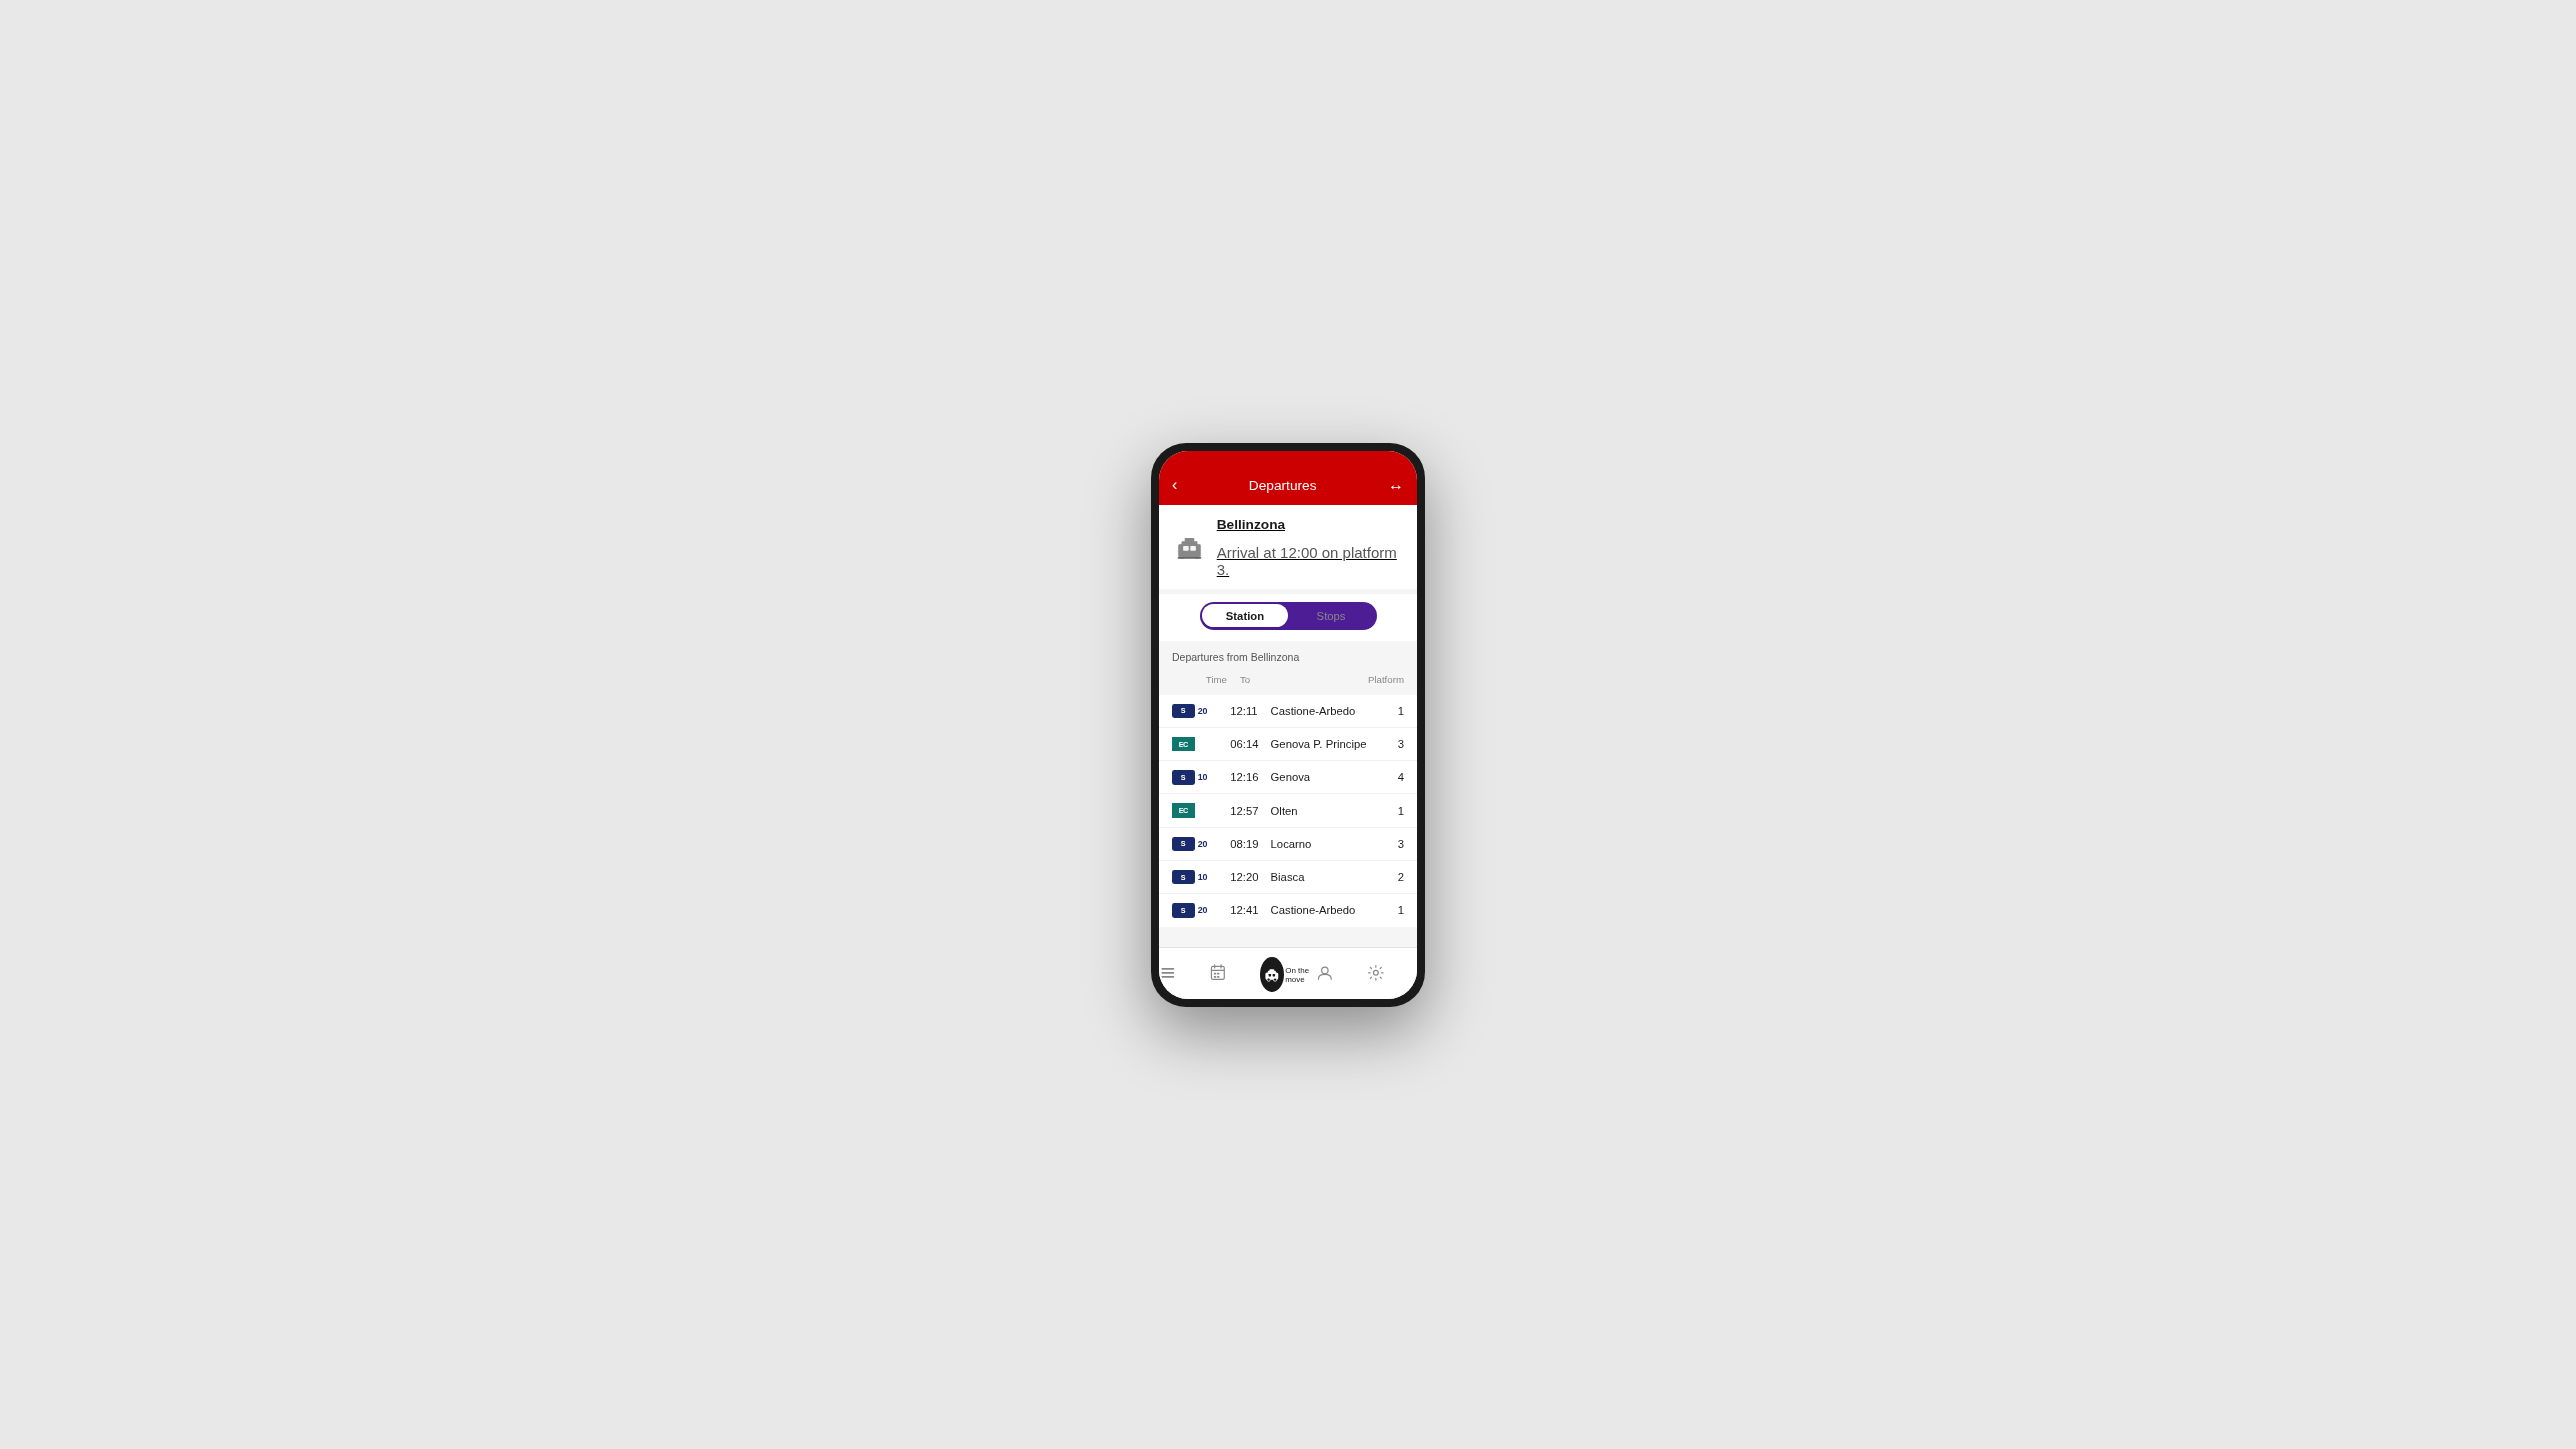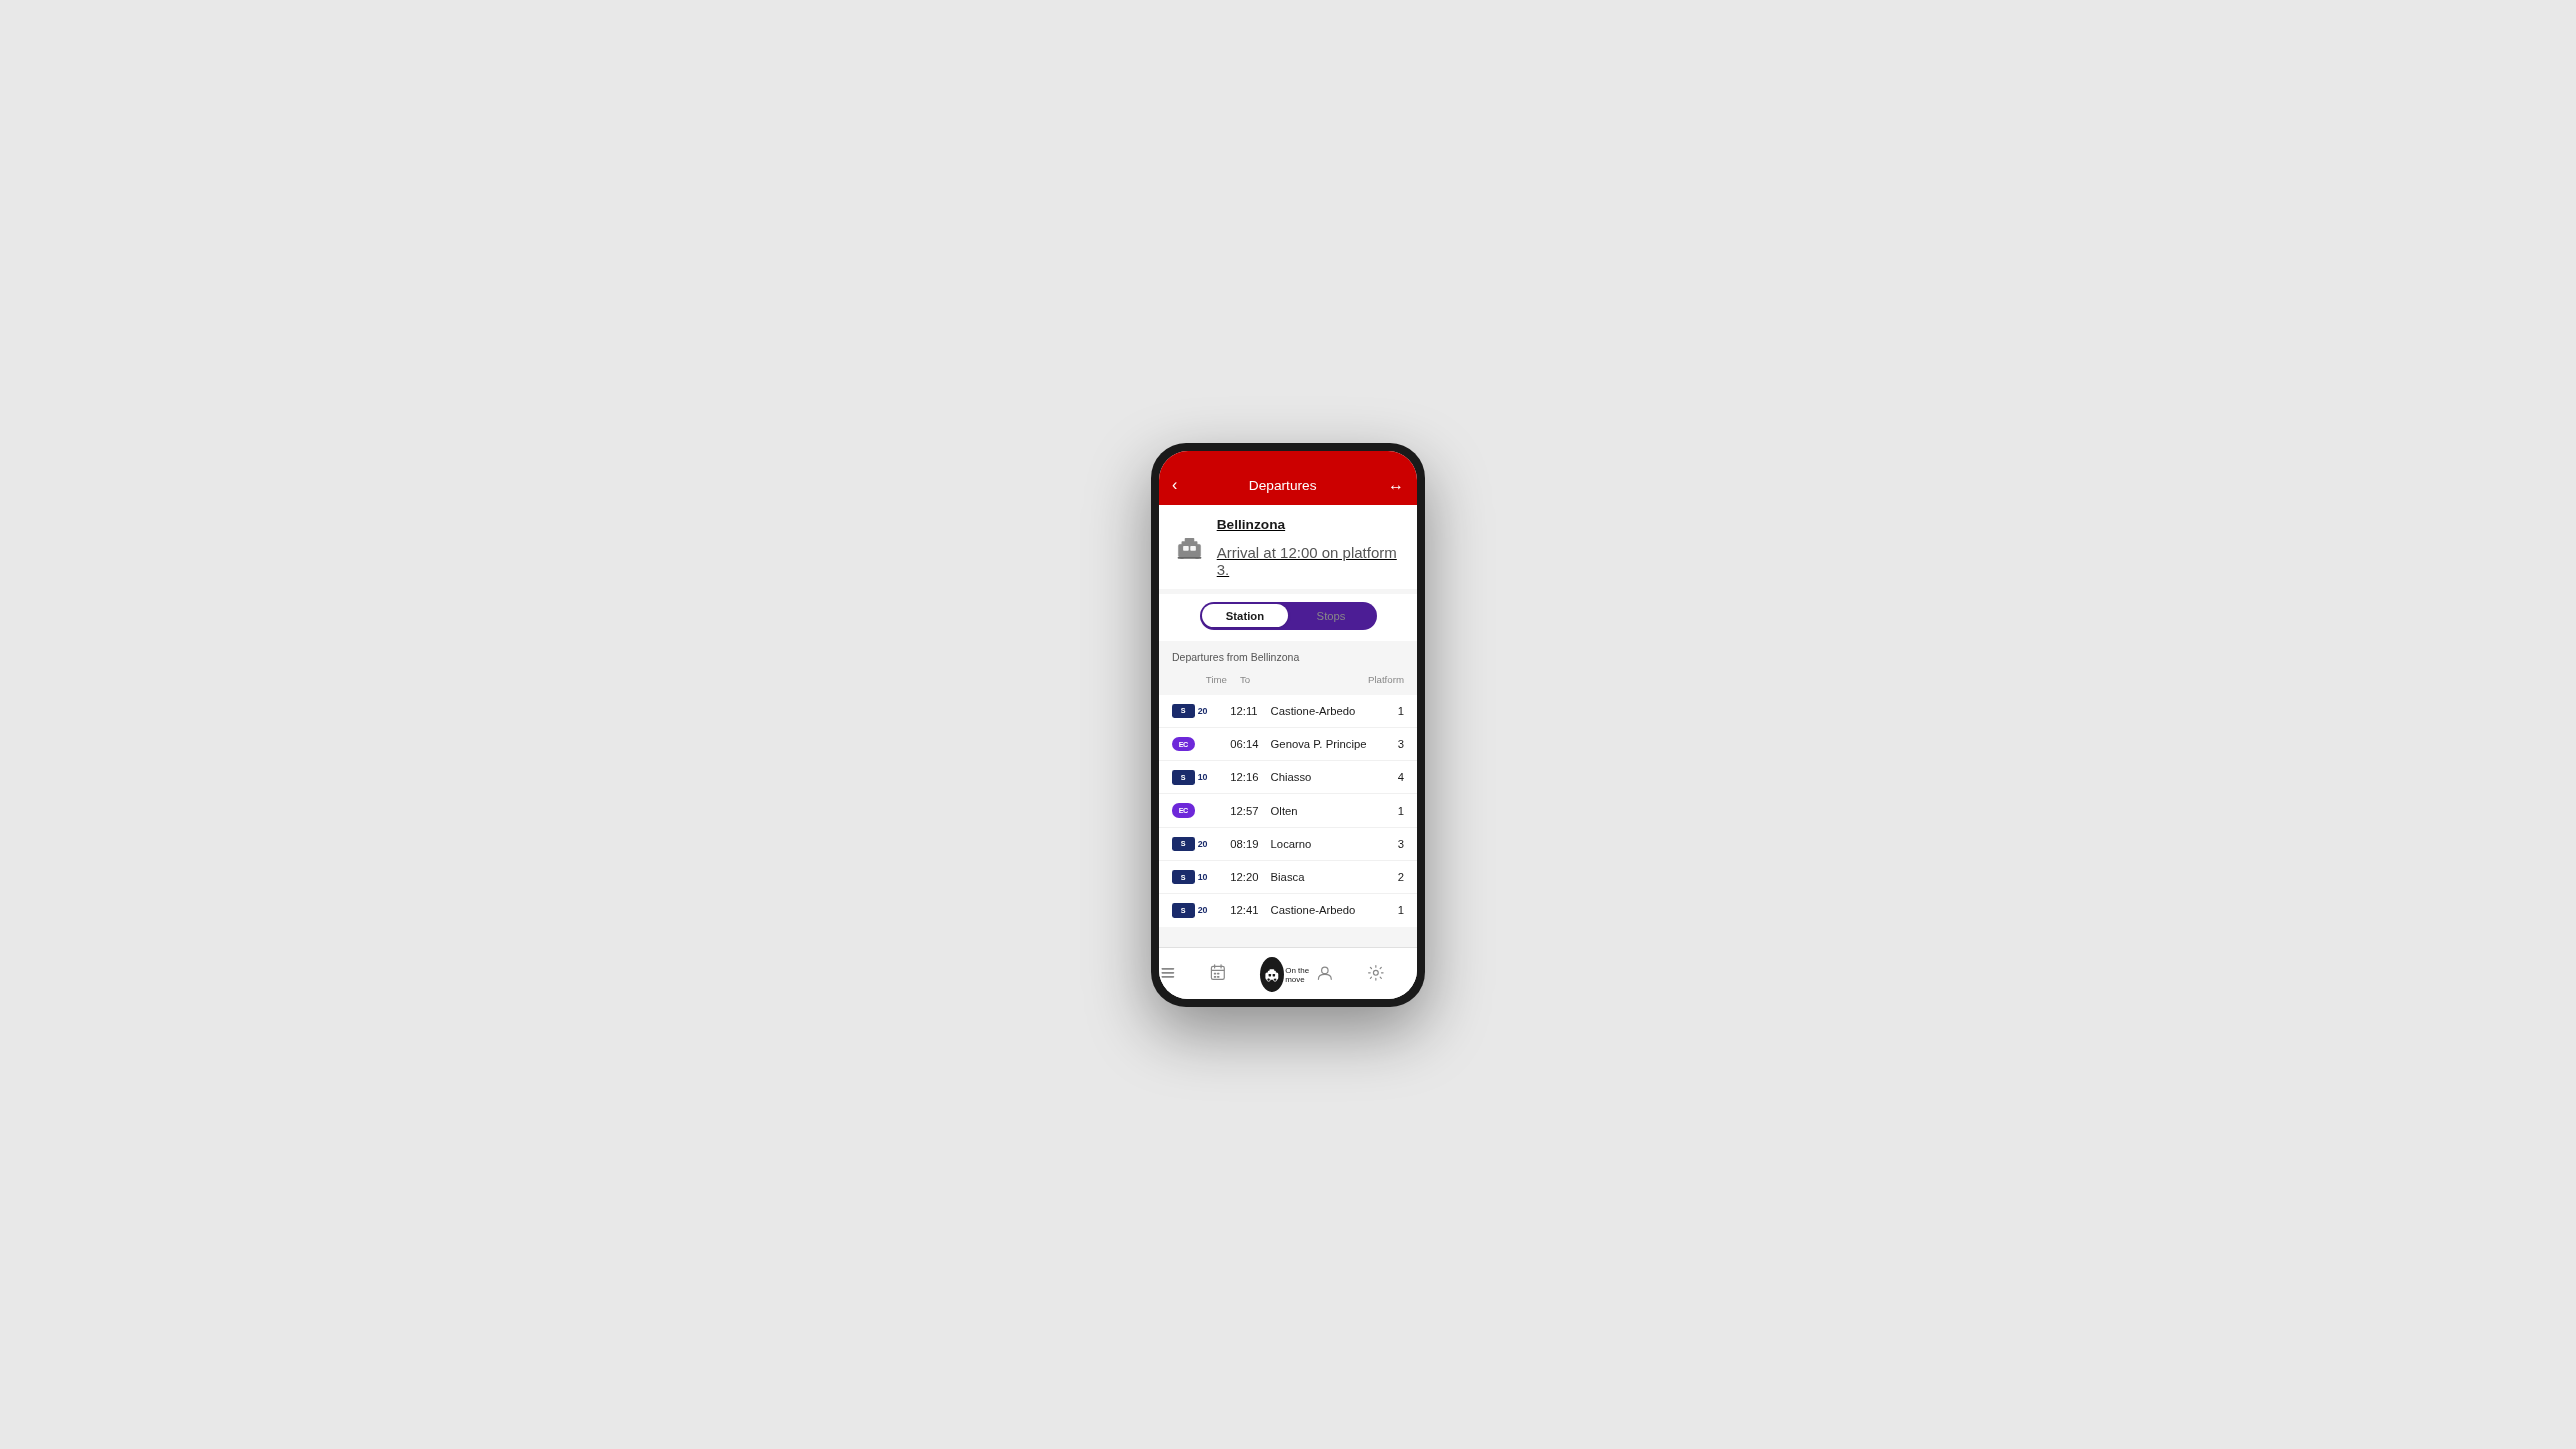--- a/index.html
+++ b/index.html
@@ -277,22 +277,22 @@
       background: #1a2b6b;
       display: flex;
       align-items: center;
       justify-content: center;
       flex-shrink: 0;
     }
 
     .ec-badge {
       width: 22.5px;
       height: 14.5px;
-      border-radius: 7px;
-      background: #6d28d9;
+      border-radius: 0;
+      background: #0f766e;
       display: flex;
       align-items: center;
       justify-content: center;
       flex-shrink: 0;
       font-size: 7.2px;
       font-weight: 800;
       color: #fff;
       letter-spacing: -0.4px;
     }
 
@@ -386,21 +386,21 @@
           <div class="departure-row">
       <div class="train-badge">
 
         <div class="sbahn-badge">
           <span class="sbahn-text">S</span>
         </div>
         <span class="sbahn-number">10</span>
 
       </div>
       <span class="dep-time">12:16</span>
-      <span class="dep-to">Chiasso</span>
+      <span class="dep-to">Genova</span>
       <span class="dep-platform">4</span>
     </div>
           <div class="departure-row">
       <div class="train-badge">
 
         <div class="ec-badge">EC</div>
 
       </div>
       <span class="dep-time">12:57</span>
       <span class="dep-to">Olten</span>

